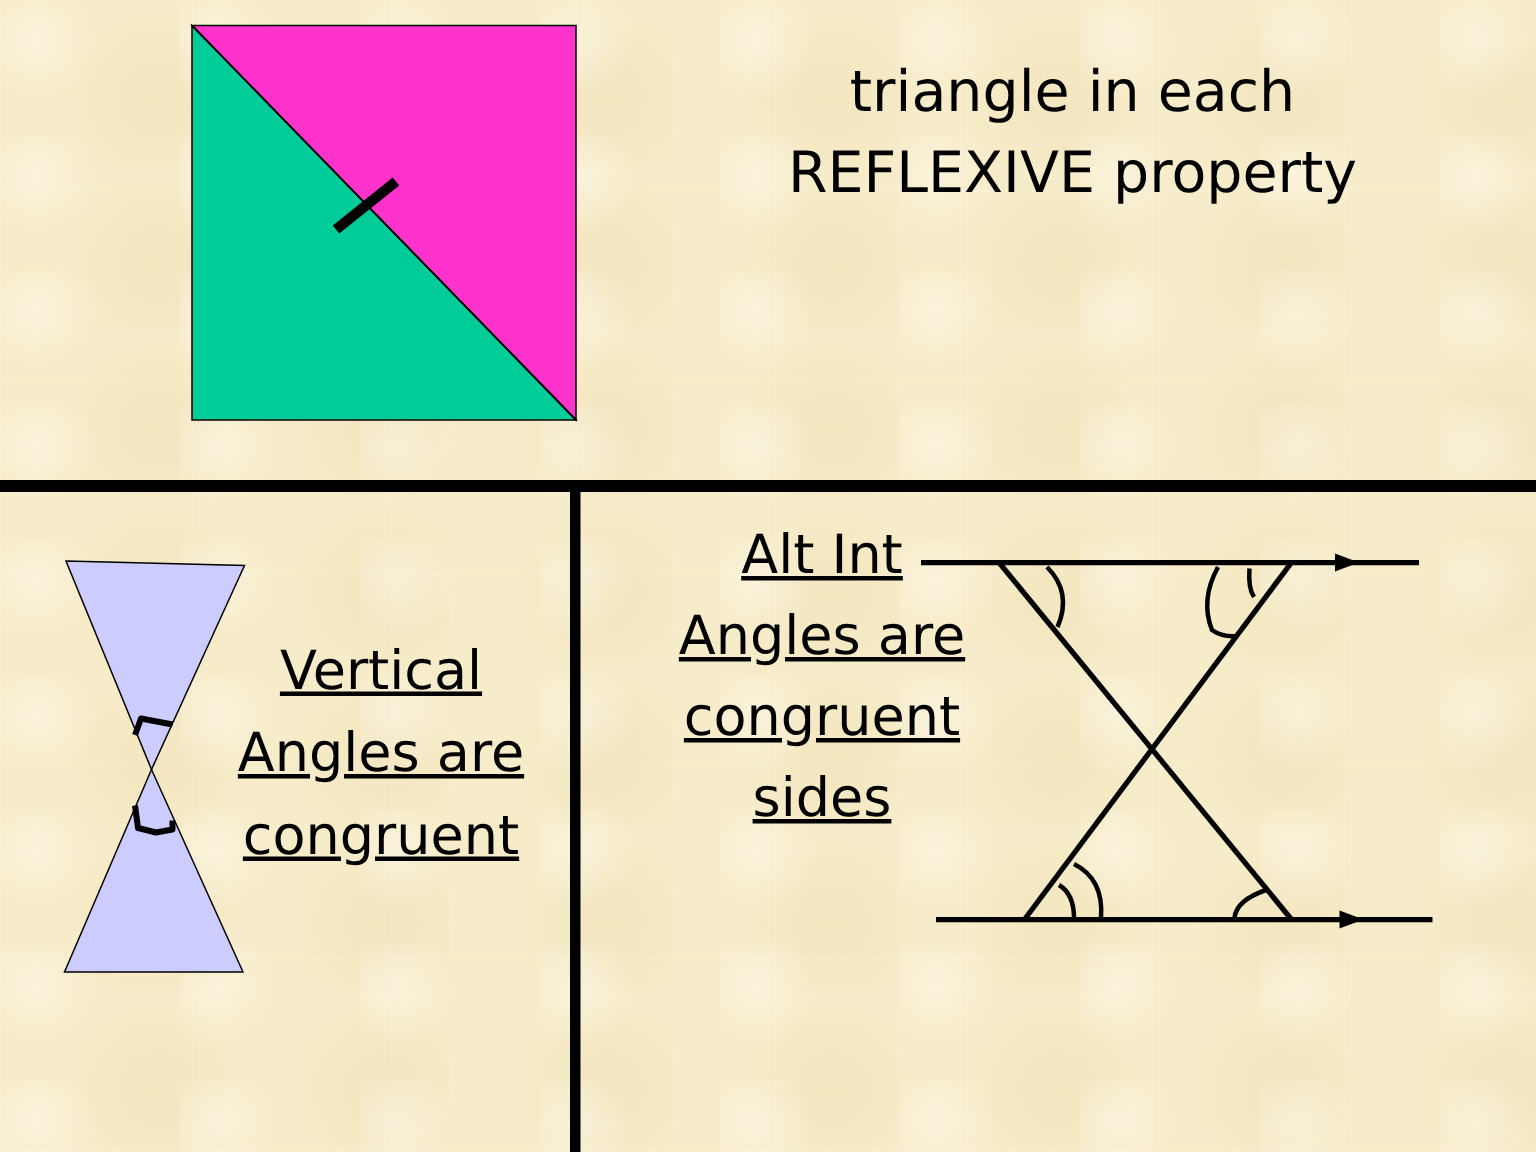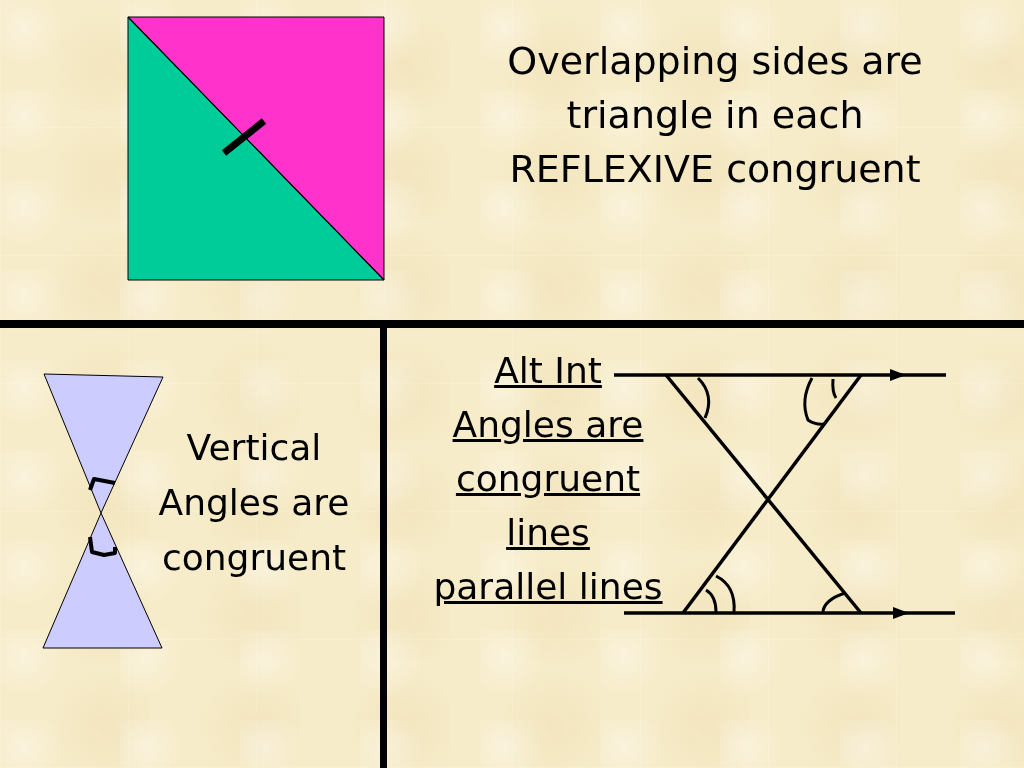--- a/index.html
+++ b/index.html
@@ -15,21 +15,21 @@
     font-family:"DejaVu Sans", sans-serif;
     color:#000;
   }
   svg.diagram { position:absolute; left:0; top:0; }
   .txt {
     position:absolute; text-align:center; line-height:1.18;
     font-family:"DejaVu Sans", sans-serif; color:#000;
   }
   .line { display:block; white-space:nowrap; }
   #t-reflexive { left:470px; top:34px; width:490px; font-size:38px; line-height:54px; }
-  #t-vertical { left:138px; top:420px; width:232px; font-size:36px; line-height:55px; }
+  #t-vertical { left:138px; top:420px; width:232px; font-size:36px; line-height:55px;text-decoration:underline; }
   #t-altint { left:408px; top:344px; width:280px; font-size:36px; line-height:54px;text-decoration:underline; }
 </style>
 </head>
 <body>
 
 <svg class="diagram" width="1024" height="768" viewBox="0 0 1024 768">
 
   <rect x="0" y="320" width="1024" height="8" fill="#000"></rect>
   <rect x="380" y="326" width="7" height="442" fill="#000"></rect>
 
@@ -57,30 +57,28 @@
     <path d="M698,378 Q715,395 705,418" stroke-width="3"></path>
     <path d="M812,378 Q800,400 808,420 Q815,425 825,424" stroke-width="3"></path>
     <path d="M833,379 Q832,392 836,398" stroke-width="3"></path>
     <path d="M716,576 Q736,586 734,612" stroke-width="3"></path>
     <path d="M706,590 Q716,596 716,612" stroke-width="3"></path>
     <path d="M823,612 Q824,600 845,593" stroke-width="3"></path>
   </g>
 </svg>
 
 <div class="txt" id="t-reflexive">
-  <span class="line">Overlapping  sides are</span>
   <span class="line">triangle in each</span>
-  <span class="line">REFLEXIVE congruent</span>
+  <span class="line">REFLEXIVE property</span>
 </div>
 
 <div class="txt" id="t-vertical">
   <span class="line">Vertical</span>
   <span class="line">Angles are</span>
   <span class="line">congruent</span>
 </div>
 
 <div class="txt" id="t-altint">
   <span class="line">Alt Int</span>
   <span class="line">Angles are</span>
   <span class="line">congruent</span>
-  <span class="line">lines</span>
-  <span class="line">parallel lines</span>
+  <span class="line">sides</span>
 </div>
 
 </body></html>

